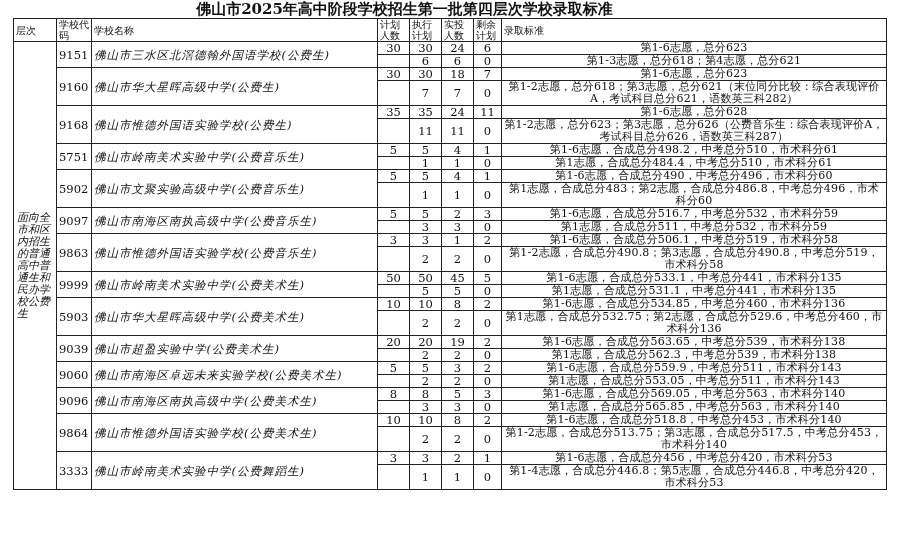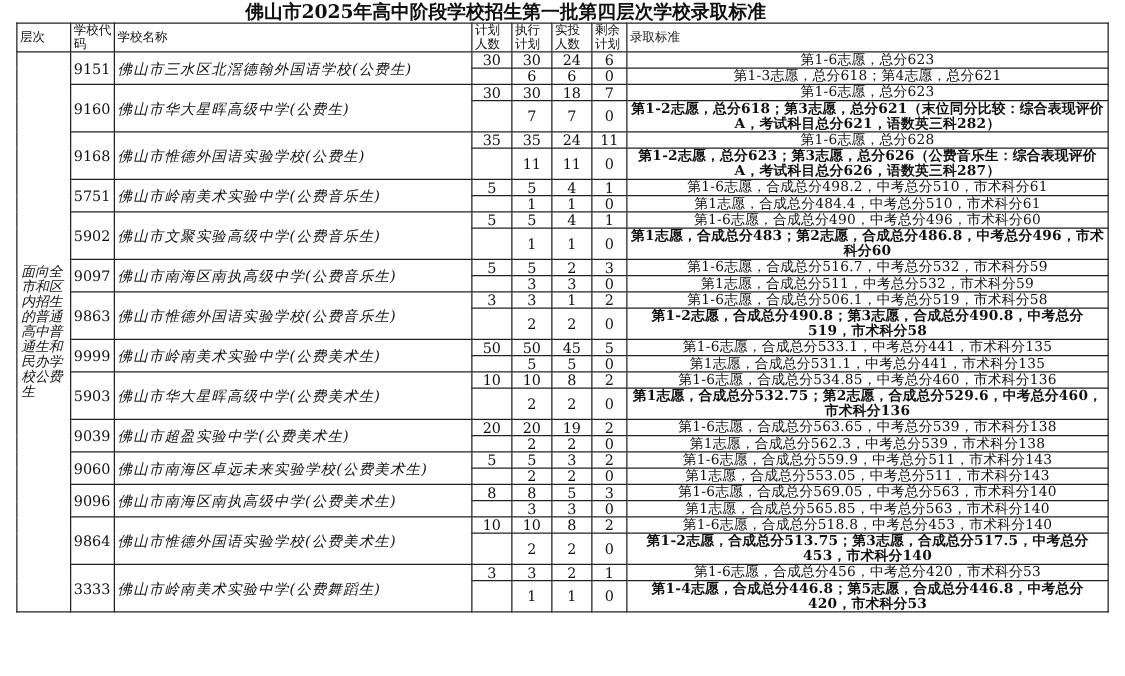--- a/index.html
+++ b/index.html
@@ -13,21 +13,21 @@
                white-space: nowrap; line-height: 12px; }
   table.main th { font-weight: normal; font-size: 10px; text-align: left; height: 22px; line-height: 11px; white-space: normal; }
   td.level { text-align: left; white-space: normal !important; font-size: 11px;
              line-height: 13px; padding: 0 3px !important; vertical-align: middle; font-style: italic; }
   td.code { text-align: left; font-size: 11.5px; }
   td.name { text-align: left; font-size: 11.5px; letter-spacing: 1px; font-style: italic; }
   td.num { text-align: center; font-size: 11.5px; }
   td.std { text-align: center; font-size: 11px; white-space: normal !important;
            line-height: 12px; letter-spacing: 0.2px; }
   tr.r1 td { height: 12px; }
-  tr.r2 td.std { height: 24px; font-weight: bold; }
+  tr.r2 td.std { height: 24px; }
 </style>
 </head>
 <body>
 
 <div class="title">佛山市2025年高中阶段学校招生第一批第四层次学校录取标准</div>
 
 <table class="main">
   <colgroup>
     <col style="width:43px">
     <col style="width:35px">

